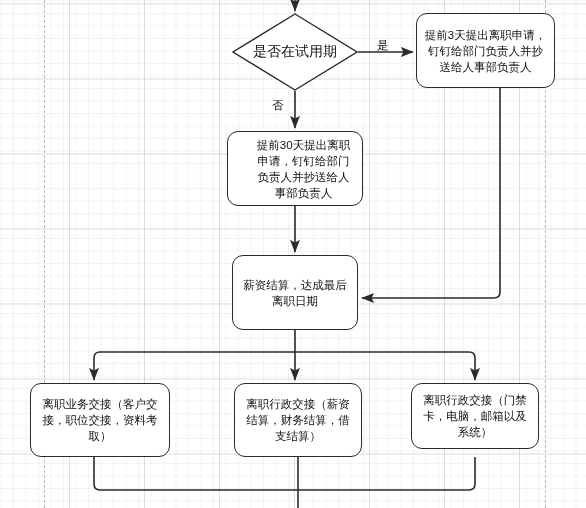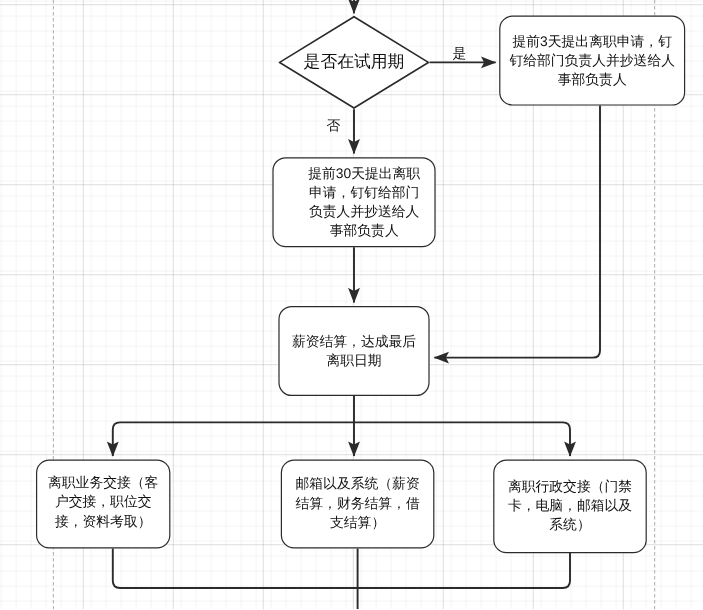--- a/index.html
+++ b/index.html
@@ -129,40 +129,40 @@
     <path d="M298,457 L298,508" fill="none" stroke="#2b2b2b" stroke-width="1.6"></path>
   </svg>
 
   <div class="decision">
     <svg class="diamond-shape" viewBox="0 0 126 78" preserveAspectRatio="none">
       <polygon points="63,1 125,39 63,77 1,39" fill="#ffffff" stroke="#2b2b2b" stroke-width="1.4"></polygon>
     </svg>
     <div class="diamond-label">是否在试用期</div>
   </div>
 
-  <div class="node process" style="left:416px; top:13px; width:155px; height:75px;">
+  <div class="node process" style="left:416px; top:13px; width:139px; height:75px;">
     <span class="node-text">提前3天提出离职申请，钉钉给部门负责人并抄送给人事部负责人</span>
   </div>
 
   <div class="node process" style="left:227px; top:131px; width:136px; height:75px;padding-left:24px;">
     <span class="node-text">提前30天提出离职申请，钉钉给部门负责人并抄送给人事部负责人</span>
   </div>
 
   <div class="node process" style="left:232px; top:255px; width:126px; height:75px;">
     <span class="node-text">薪资结算，达成最后离职日期</span>
   </div>
 
-  <div class="node process" style="left:30px; top:383px; width:112px; height:74px;font-family:Liberation Mono, monospace;">
+  <div class="node process" style="left:30px; top:383px; width:140px; height:74px;">
     <span class="node-text">离职业务交接（客户交接，职位交接，资料考取）</span>
   </div>
 
   <div class="node process" style="left:234px; top:383px; width:128px; height:74px;">
-    <span class="node-text">邮箱以及系统（薪资结算，财务结算，借支结算）</span>
+    <span class="node-text">离职行政交接（薪资结算，财务结算，借支结算）</span>
   </div>
 
-  <div class="node process" style="left:411px; top:383px; width:128px; height:78px;align-items:center;">
+  <div class="node process" style="left:411px; top:383px; width:128px; height:66px;align-items:center;">
     <span class="node-text">离职行政交接（门禁卡，电脑，邮箱以及系统）</span>
   </div>
 
   <div class="edge-label" style="left:377px; top:39px;">是</div>
   <div class="edge-label" style="left:272px; top:99px;">否</div>
 
 </div>
 
 </body></html>

